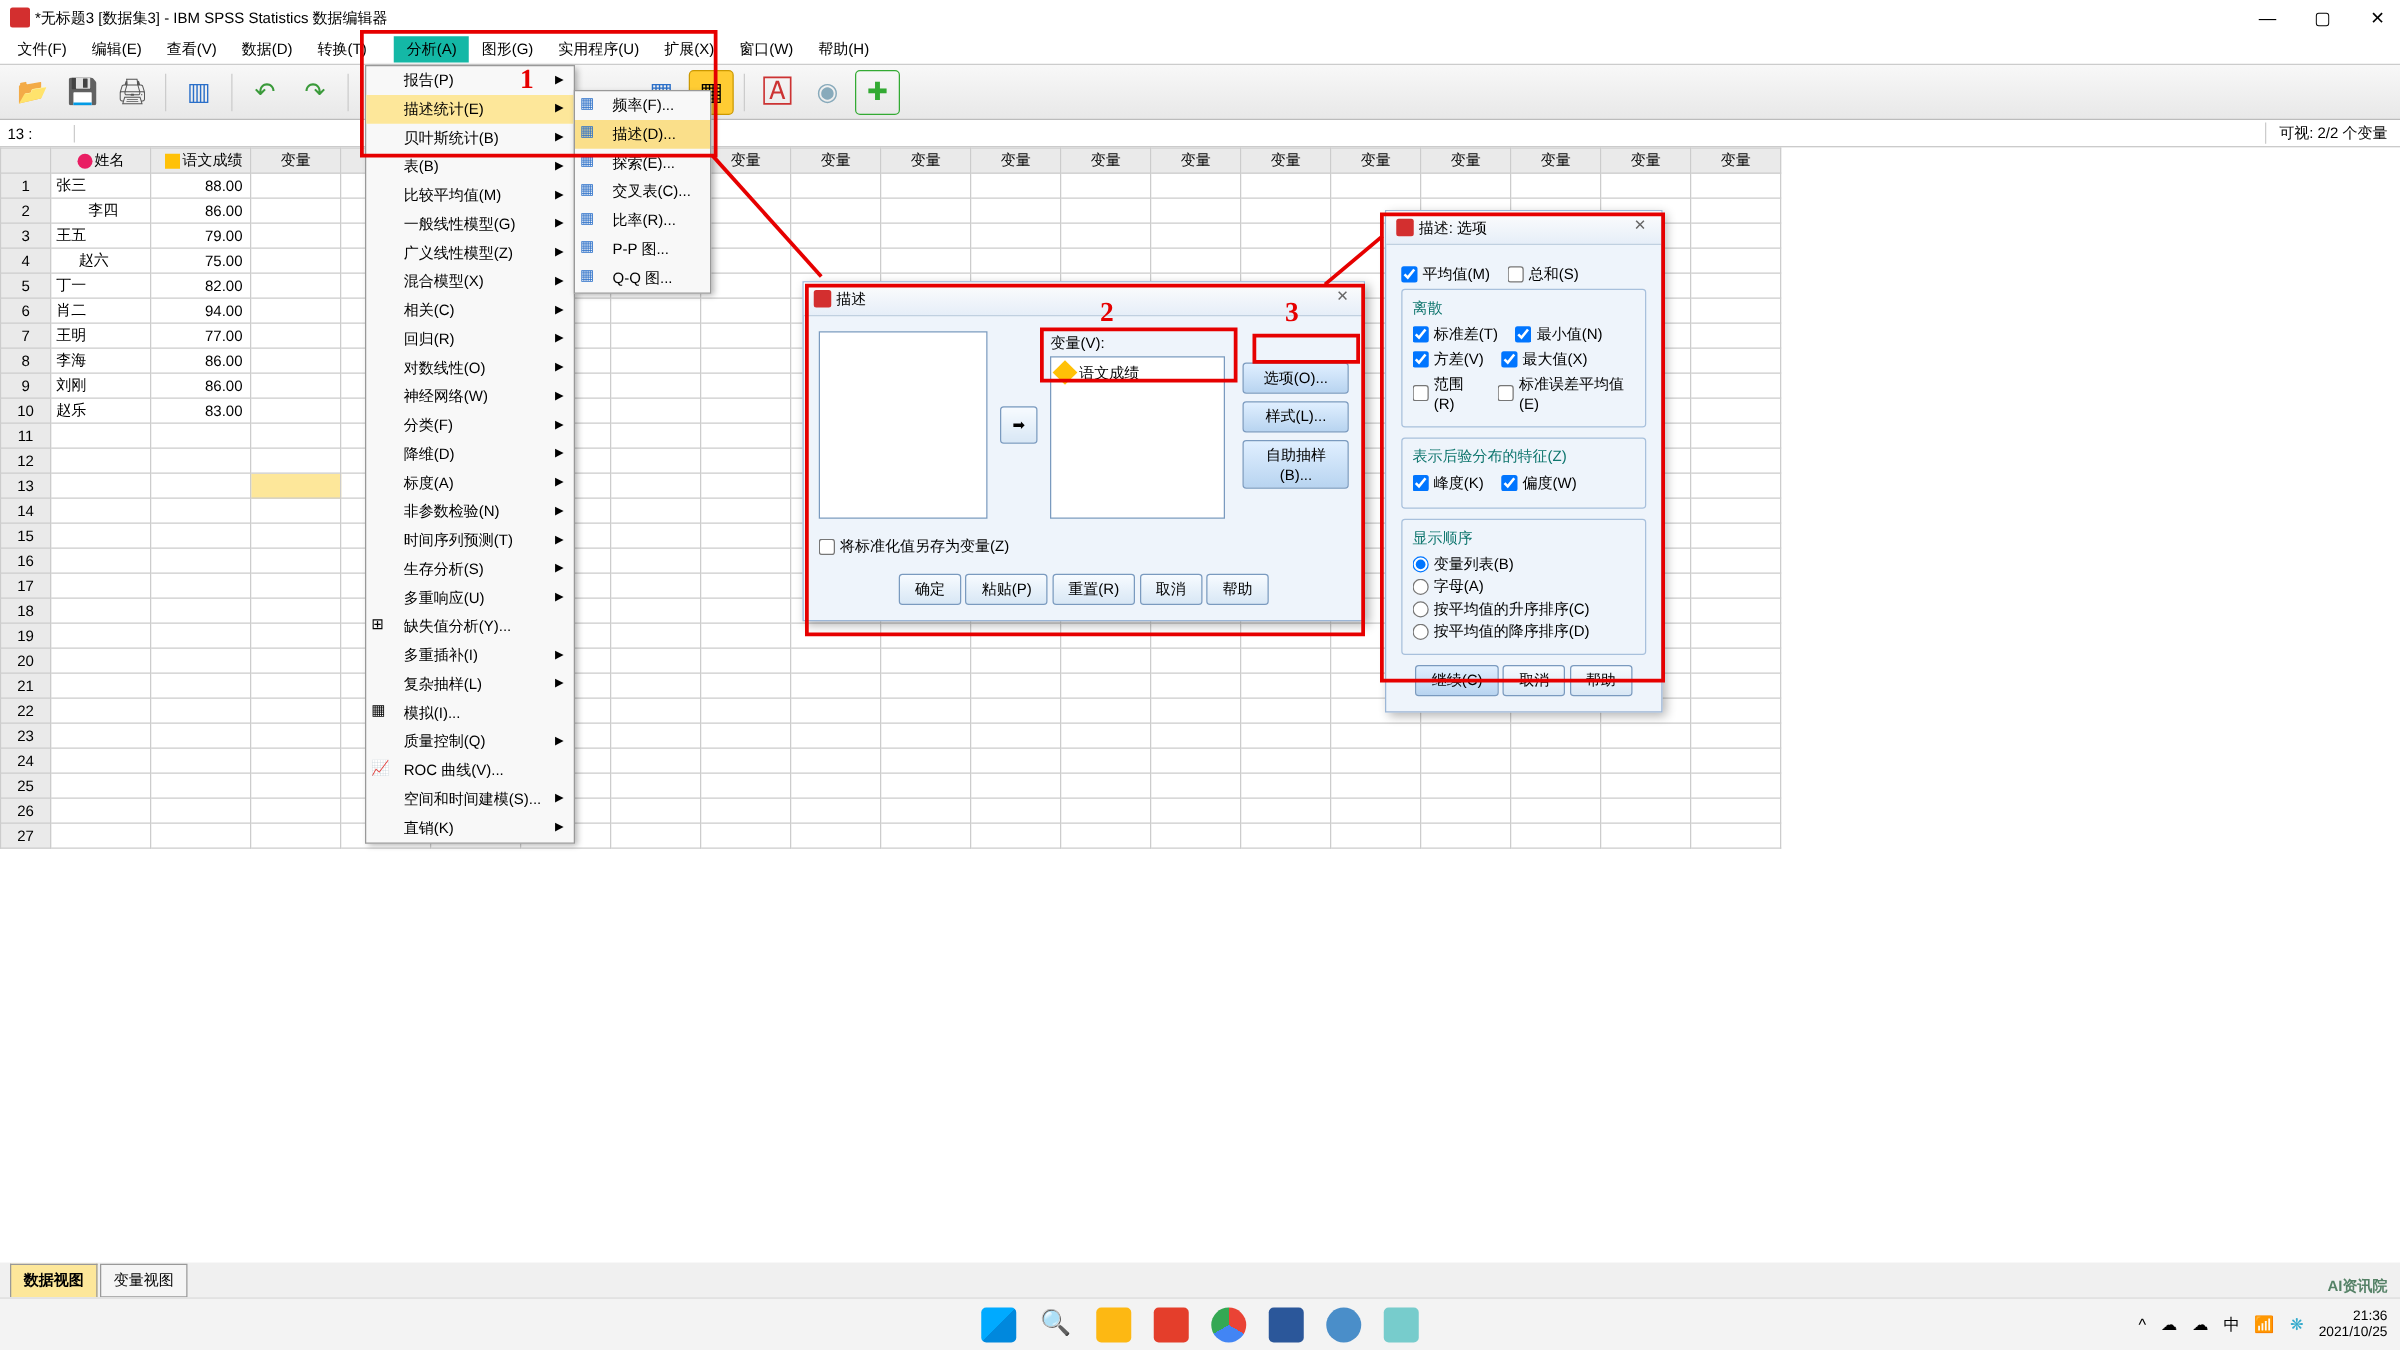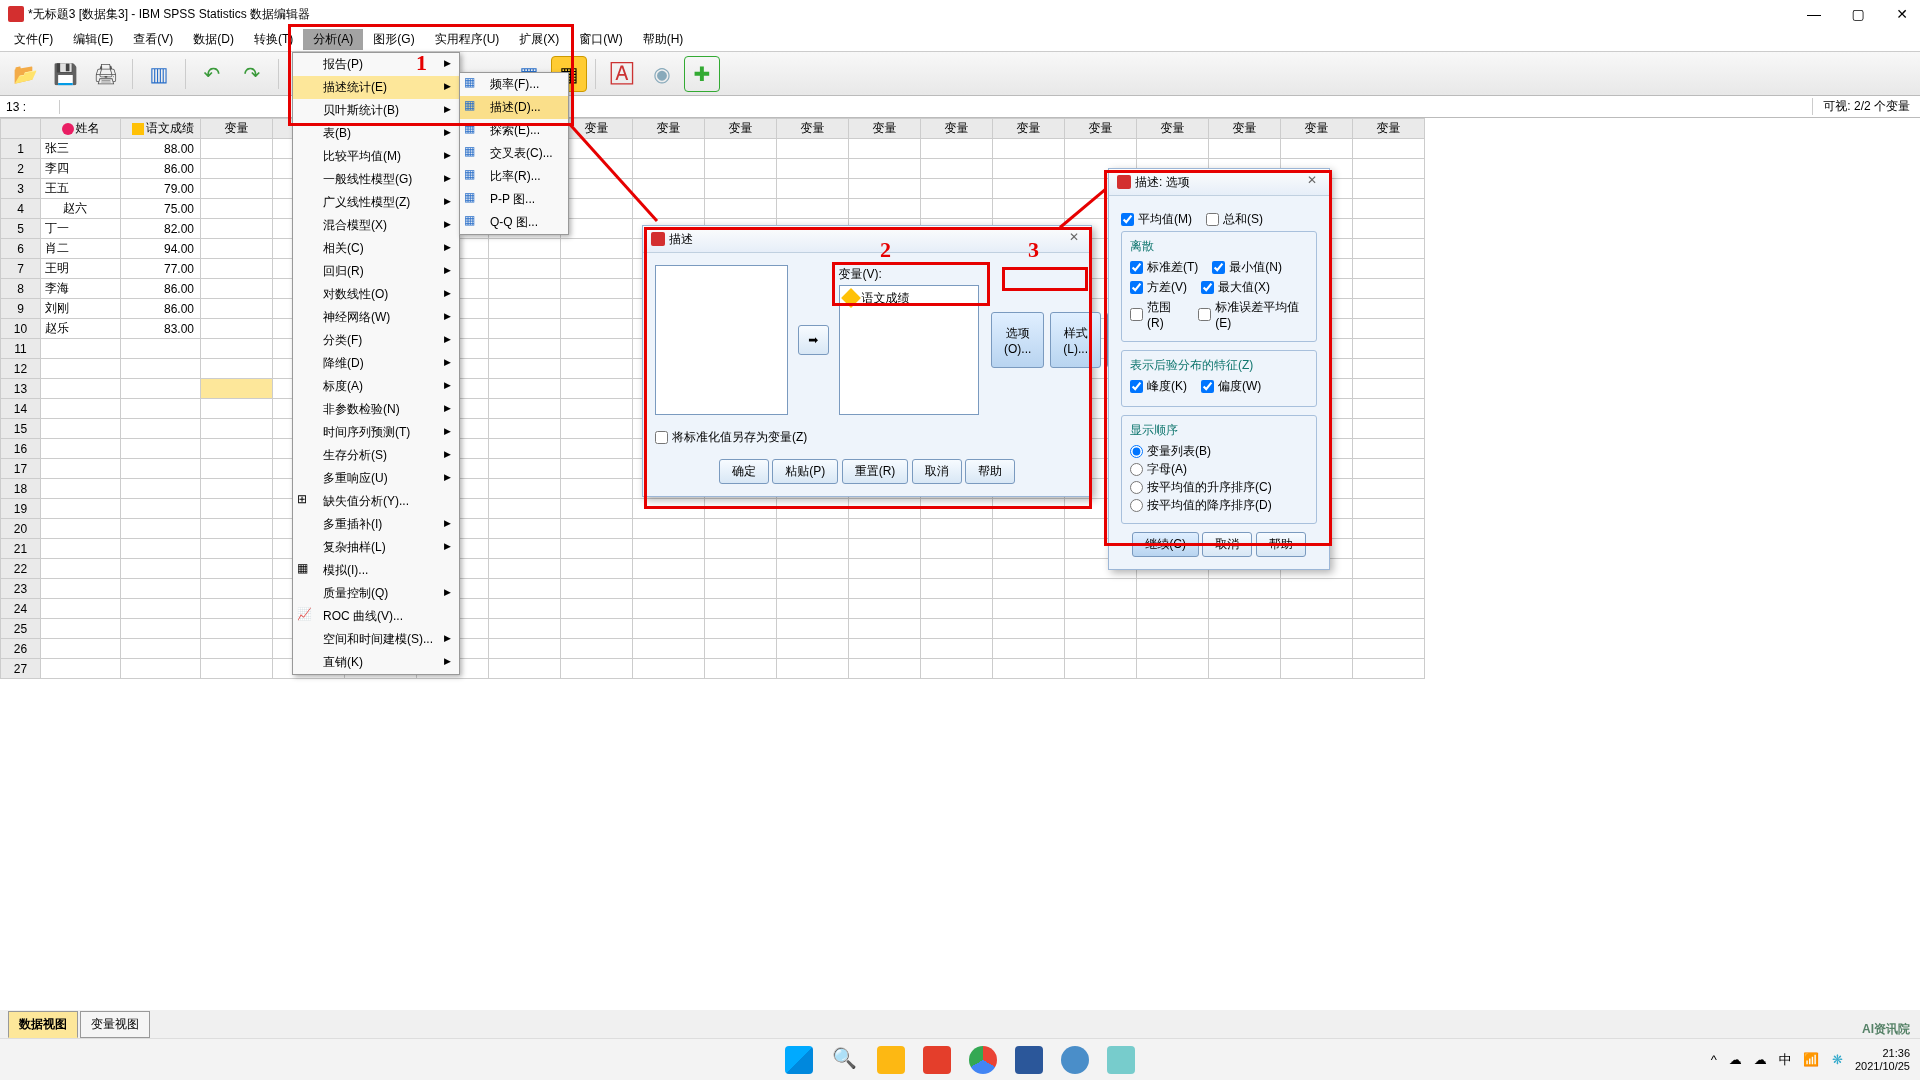--- a/index.html
+++ b/index.html
@@ -8,21 +8,21 @@
 
 .titlebar { height: 28px; background: #fff; display: flex; align-items: center; padding: 0 8px; justify-content: space-between; }
 .titlebar-left { display: flex; align-items: center; gap: 4px; }
 .app-icon { width: 16px; height: 16px; background: #d32f2f; border-radius: 2px; }
 .win-controls { display: flex; gap: 24px; font-size: 14px; }
 .win-btn { width: 20px; text-align: center; cursor: pointer; }
 
 
 .menubar { height: 24px; background: #fff; display: flex; align-items: center; padding: 0 4px; border-bottom: 1px solid #ccc; }
 .menu-item { padding: 2px 10px; cursor: pointer; }
-.menu-item.active { background: #a3a3a3; }
+.menu-item.active { background: #14b8a6; margin-left: 12px; }
 
 
 .toolbar { height: 44px; background: linear-gradient(#f8f8f8,#e8e8e8); border-bottom: 1px solid #bbb; display: flex; align-items: center; padding: 0 8px; gap: 4px; }
 .tb-btn { width: 36px; height: 36px; border: 1px solid transparent; border-radius: 4px; display: flex; align-items: center; justify-content: center; cursor: pointer; font-size: 20px; }
 .tb-sep { width: 1px; height: 30px; background: #ccc; margin: 0 4px; }
 
 
 .cellref { height: 22px; background: #fff; border-bottom: 1px solid #bbb; display: flex; align-items: center; }
 .cellref-label { width: 60px; padding: 0 6px; border-right: 1px solid #ccc; }
 .cellref-input { flex: 1; padding: 0 6px; }
@@ -192,21 +192,21 @@
           <td class="cell"></td>
           <td class="cell"></td>
           <td class="cell"></td>
           <td class="cell"></td>
           <td class="cell"></td>
           <td class="cell"></td>
           <td class="cell"></td>
         </tr>
         <tr>
           <td class="rowhead">2</td>
-          <td class="namecol" style="padding-left: 4px;">李四</td>
+          <td class="namecol" style="padding-left: 4px; text-align: center;">李四</td>
           <td class="scorecol">86.00</td>
           <td class="cell"></td>
           <td class="cell"></td>
           <td class="cell"></td>
           <td class="cell"></td>
           <td class="cell"></td>
           <td class="cell"></td>
           <td class="cell"></td>
           <td class="cell"></td>
           <td class="cell"></td>
@@ -838,21 +838,21 @@
       <div class="move-btn">➡</div>
       <div style="width:150px">
         <div style="margin-bottom:2px">变量(V):</div>
         <div class="listbox" style="width:140px;height:130px;padding:4px">
           <div style="display:flex;align-items:center;gap:4px">
               <span class="pencil-icon"></span>
               <span>语文成绩</span>
             </div>
         </div>
       </div>
-      <div style="width:88px;display:flex;flex-direction:row;gap:6px">
+      <div style="width:88px;display:flex;flex-direction:column;gap:6px">
         <button class="dlg-btn primary">选项(O)...</button>
         <button class="dlg-btn primary">样式(L)...</button>
         <button class="dlg-btn primary">自助抽样(B)...</button>
       </div>
     </div>
     <div style="margin-top:14px">
       <label class="chk">
           <input type="checkbox" style="">
           <span>将标准化值另存为变量(Z)</span>
         </label>

